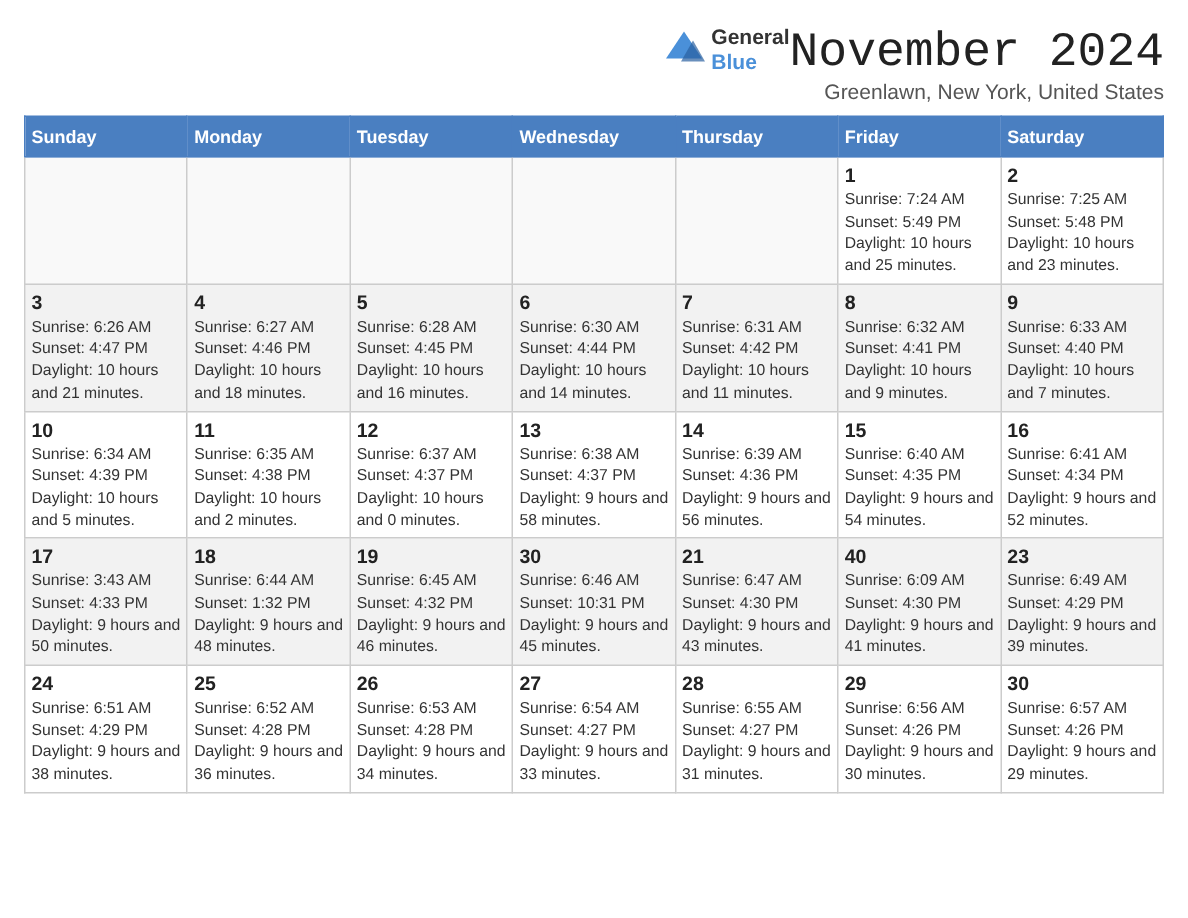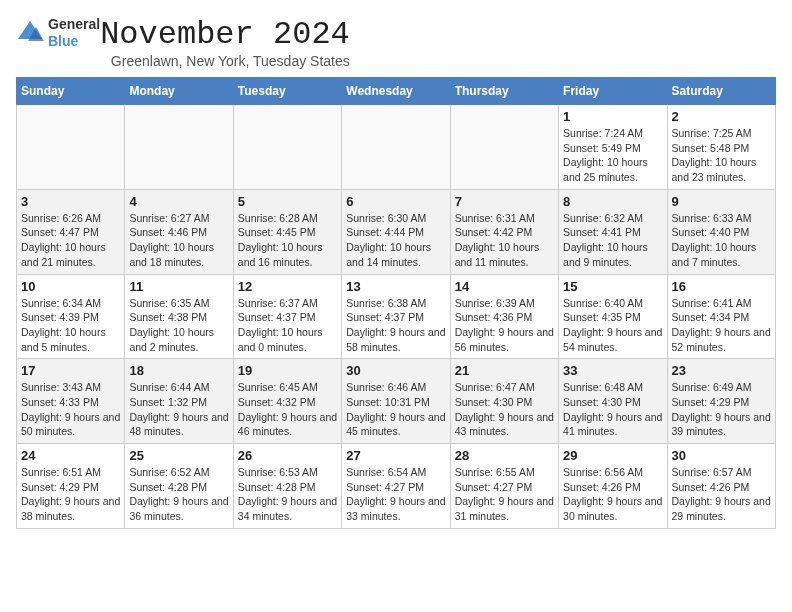--- a/index.html
+++ b/index.html
@@ -5,21 +5,21 @@
     * { box-sizing: border-box; margin: 0; padding: 0; }
     body {
       font-family: Arial, sans-serif;
       background: #fff;
       width: 792px;
       min-height: 612px;
       padding: 16px;
     }
     .header-section {
       display: flex;
-      justify-content: flex-start;
+      justify-content: flex-end;
       align-items: flex-start;
       margin-bottom: 8px;
     }
     .logo {
       display: flex;
       align-items: center;
       gap: 4px;
     }
     .logo-text {
       font-size: 14px;
@@ -95,21 +95,21 @@
       <polygon points="14,2 26,20 2,20" fill="#4a90d9"></polygon>
       <polygon points="20,8 28,22 12,22" fill="#2a5fa0" opacity="0.7"></polygon>
     </svg>
     <div class="logo-text">
       <span class="logo-general">General</span><br>
       <span class="logo-blue">Blue</span>
     </div>
   </div>
   <div class="title-section">
     <div class="month-title">November 2024</div>
-    <div class="location">Greenlawn, New York, Tuesday States</div>
+    <div class="location">Greenlawn, New York, United States</div>
   </div>
 </div>
 
 <table class="calendar">
   <thead>
     <tr>
     <th>Sunday</th>
         <th>Monday</th>
         <th>Tuesday</th>
         <th>Wednesday</th>
@@ -251,22 +251,22 @@
 Sunset: 10:31 PM
 Daylight: 9 hours and 45 minutes.</div>
         </td>
         <td>
           <span class="day-number">21</span>
           <div class="day-info">Sunrise: 6:47 AM
 Sunset: 4:30 PM
 Daylight: 9 hours and 43 minutes.</div>
         </td>
         <td>
-          <span class="day-number">33</span>
-          <div class="day-info">Sunrise: 6:48 AM
+          <span class="day-number">40</span>
+          <div class="day-info">Sunrise: 6:09 AM
 Sunset: 4:30 PM
 Daylight: 9 hours and 41 minutes.</div>
         </td>
         <td>
           <span class="day-number">23</span>
           <div class="day-info">Sunrise: 6:49 AM
 Sunset: 4:29 PM
 Daylight: 9 hours and 39 minutes.</div>
         </td>
       </tr>

